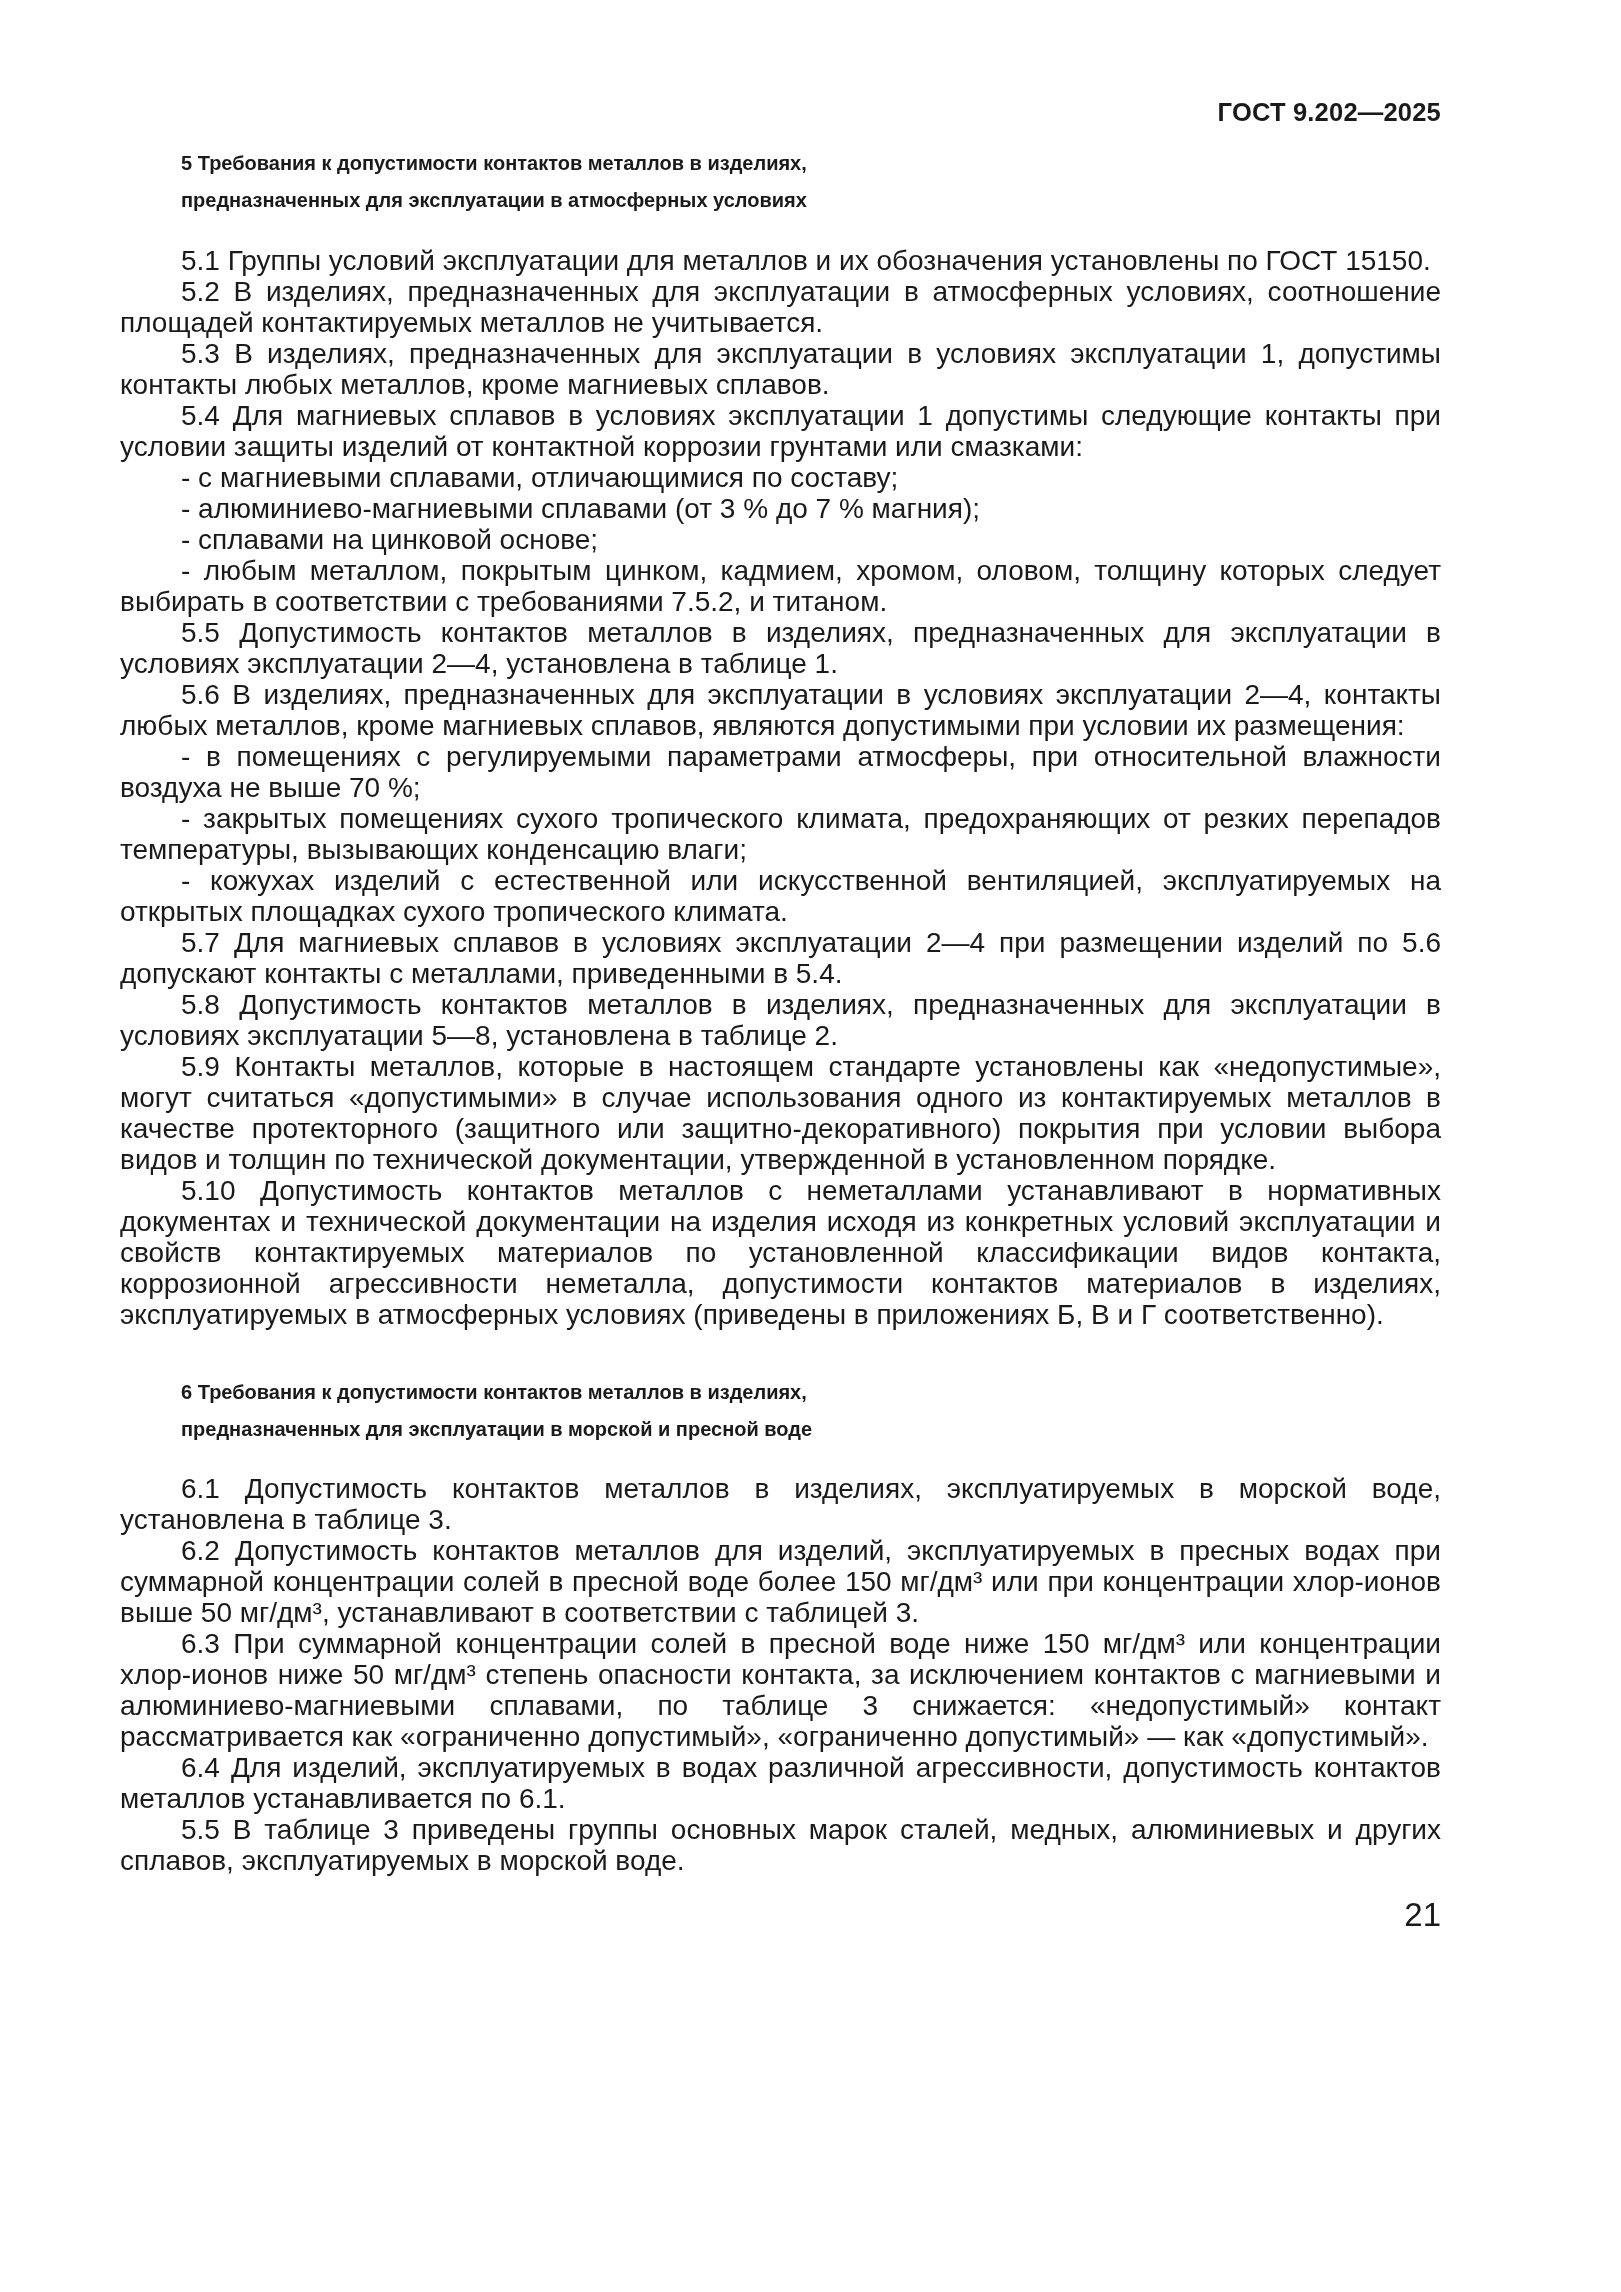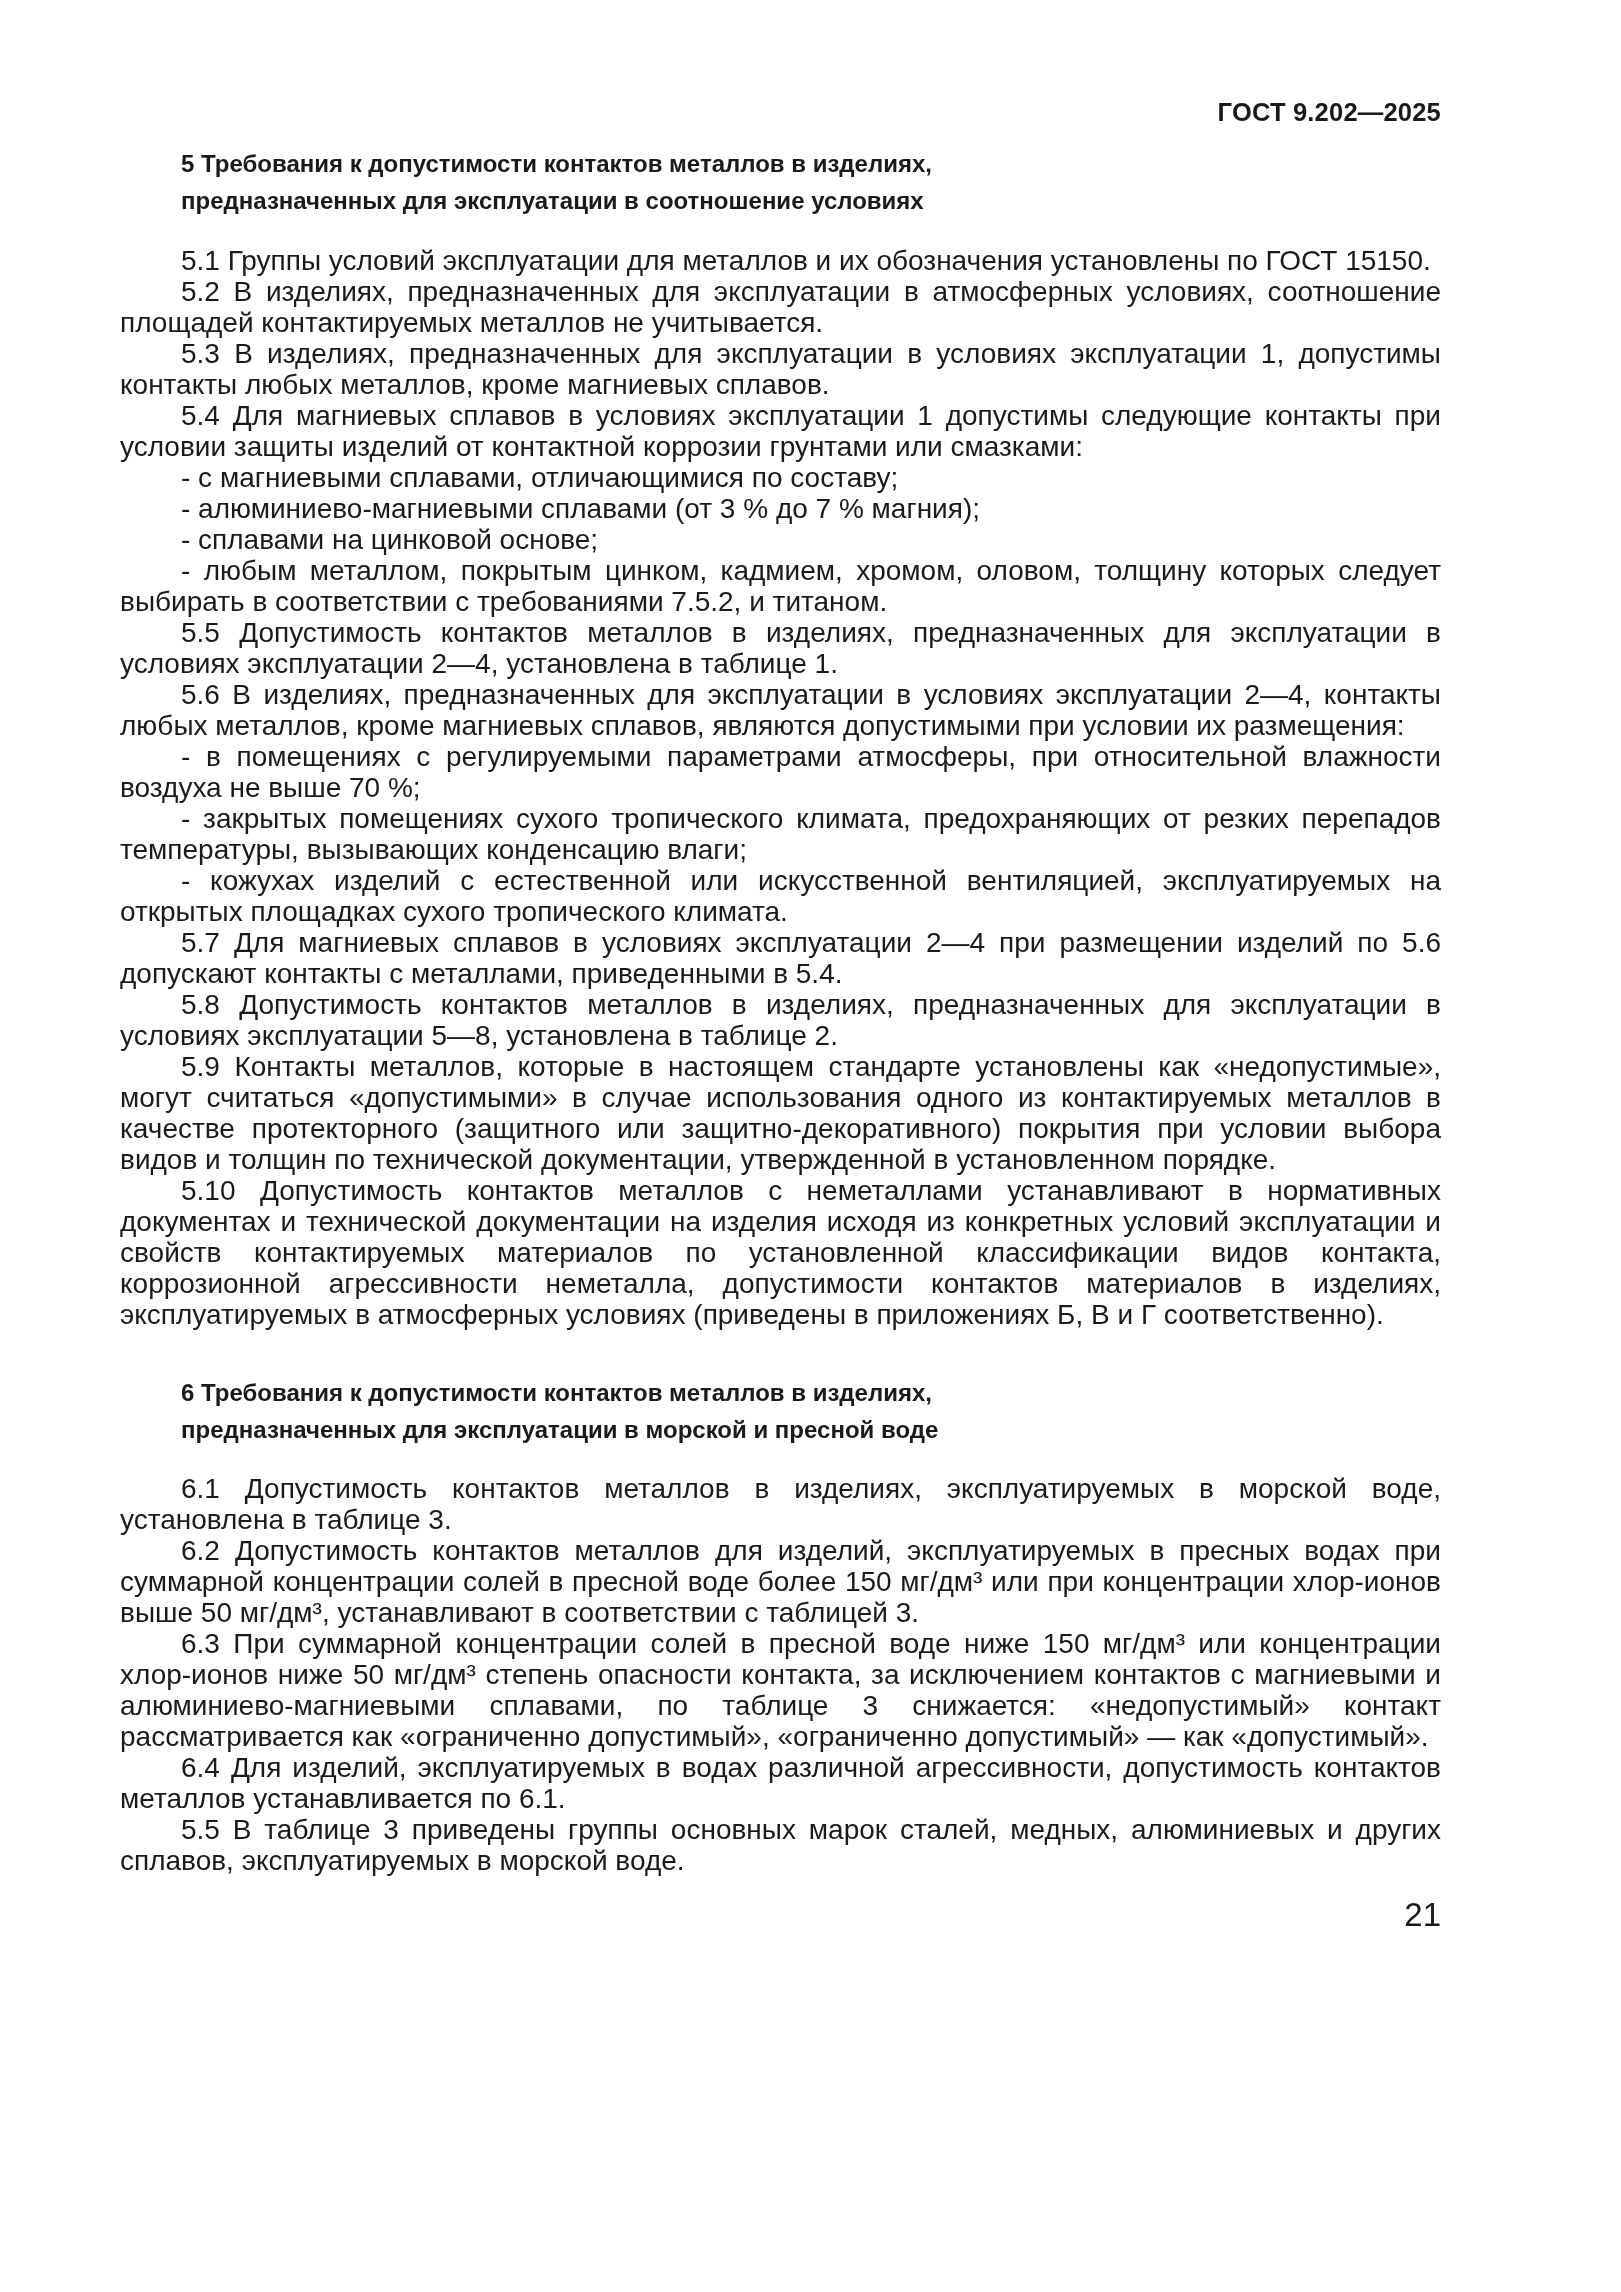--- a/index.html
+++ b/index.html
@@ -26,21 +26,21 @@
   }
   .content {
     position: absolute;
     left: 120px;
     top: 145px;
     width: 1321px;
   }
   .section-heading {
     margin: 0 0 25.5px 0;
     padding-left: 61px;
-    font-size: 24px;
+    font-size: 20px;
     font-weight: 700;
     line-height: 37px;
   }
   .section-heading .hl {
     display: block;
   }
   .section + .section {
     margin-top: 44px;
   }
   .para {
@@ -63,21 +63,21 @@
 
 <div class="page">
 
   <div class="doc-header">ГОСТ 9.202—2025</div>
 
   <div class="content">
 
     <section class="section">
       <h2 class="section-heading">
         <span class="hl">5 Требования к допустимости контактов металлов в изделиях,</span>
-        <span class="hl">предназначенных для эксплуатации в соотношение условиях</span>
+        <span class="hl">предназначенных для эксплуатации в атмосферных условиях</span>
       </h2>
       <p class="para">5.1 Группы условий эксплуатации для металлов и их обозначения установлены по ГОСТ 15150.</p>
       <p class="para">5.2 В изделиях, предназначенных для эксплуатации в атмосферных условиях, соотношение площадей контактируемых металлов не учитывается.</p>
       <p class="para">5.3 В изделиях, предназначенных для эксплуатации в условиях эксплуатации 1, допустимы контакты любых металлов, кроме магниевых сплавов.</p>
       <p class="para">5.4 Для магниевых сплавов в условиях эксплуатации 1 допустимы следующие контакты при условии защиты изделий от контактной коррозии грунтами или смазками:</p>
       <p class="para">- с магниевыми сплавами, отличающимися по составу;</p>
       <p class="para">- алюминиево-магниевыми сплавами (от 3 % до 7 % магния);</p>
       <p class="para">- сплавами на цинковой основе;</p>
       <p class="para">- любым металлом, покрытым цинком, кадмием, хромом, оловом, толщину которых следует выбирать в соответствии с требованиями 7.5.2, и титаном.</p>
       <p class="para">5.5 Допустимость контактов металлов в изделиях, предназначенных для эксплуатации в условиях эксплуатации 2—4, установлена в таблице 1.</p>

